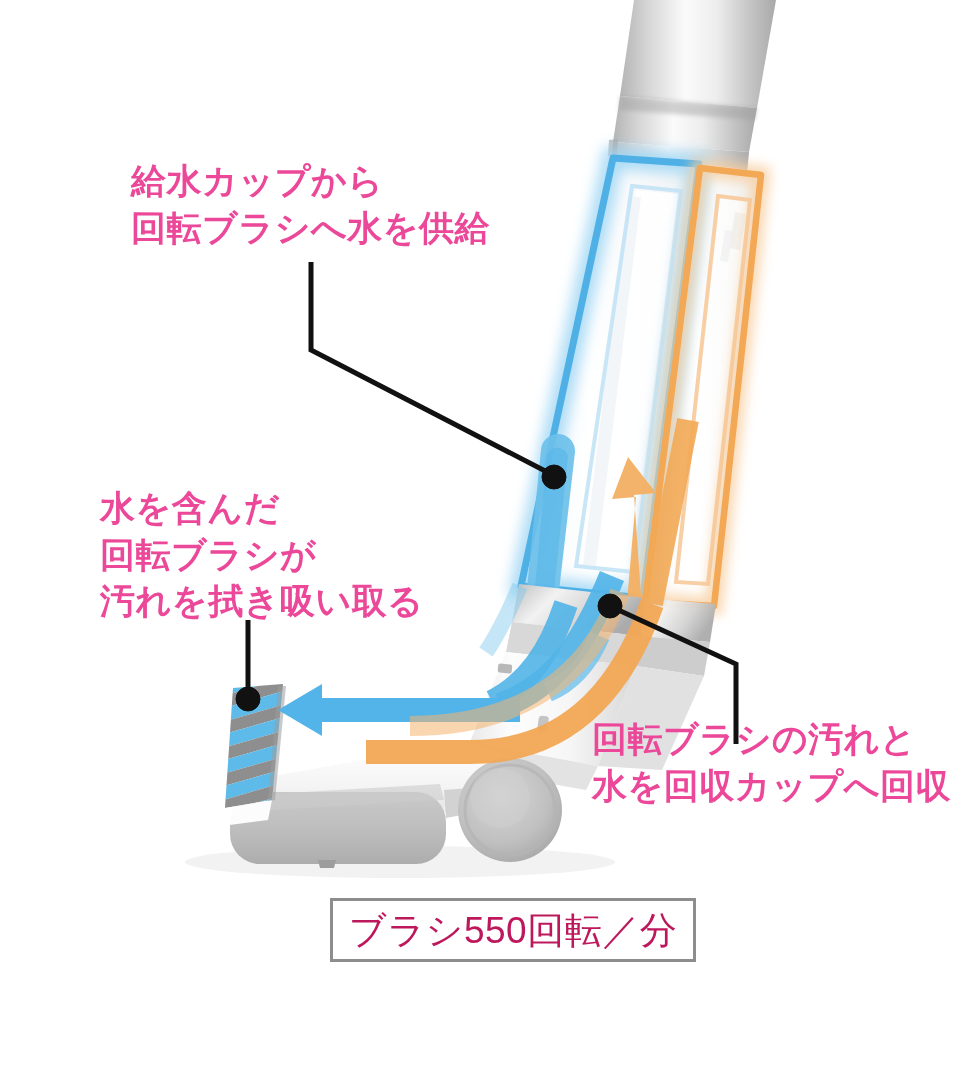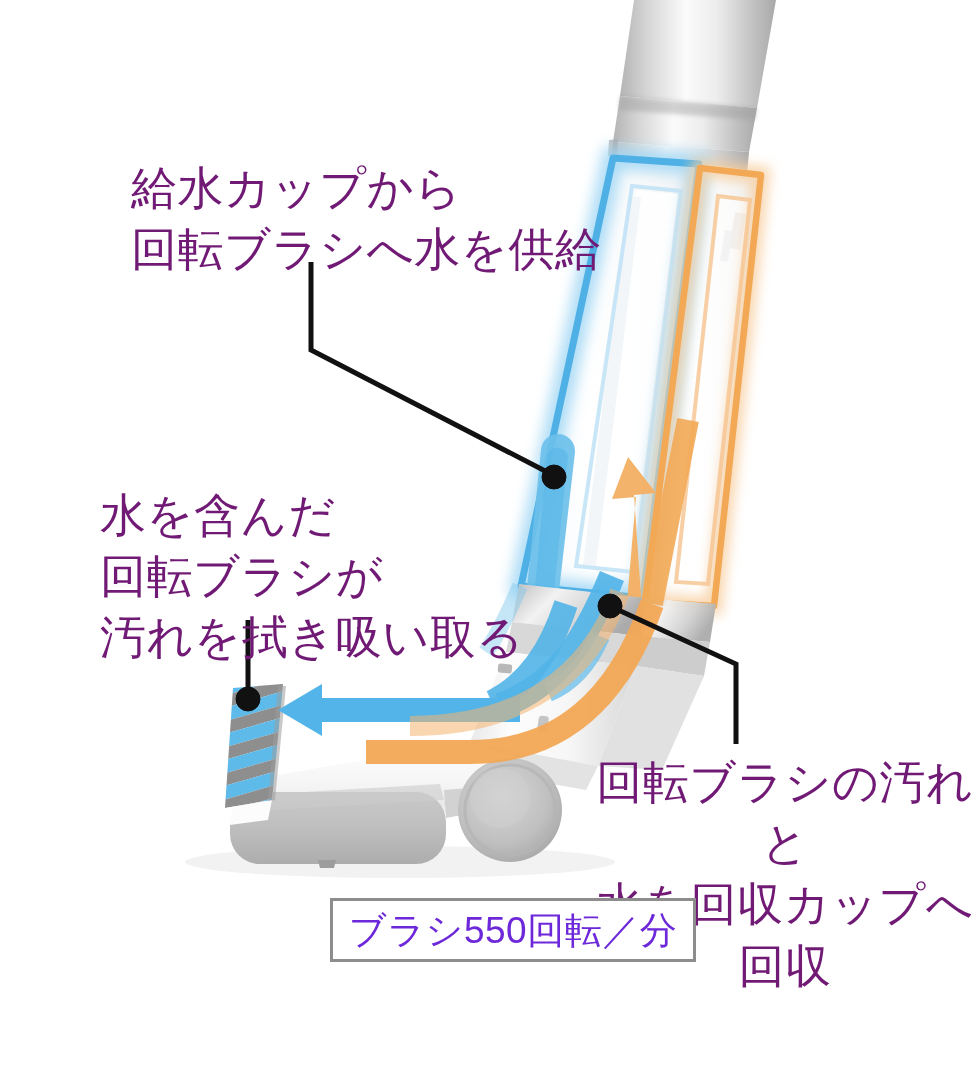--- a/index.html
+++ b/index.html
@@ -21,45 +21,45 @@
   #diagram-svg {
     position: absolute;
     left: 0;
     top: 0;
     width: 978px;
     height: 1080px;
     display: block;
   }
   .callout {
     position: absolute;
-    color: #701a75;
-    font-size: 46px;
+    color: #ec4899;
+    font-size: 35px;
     line-height: 1.33;
     letter-spacing: 0.5px;
     white-space: pre-line;
-    font-weight: 400;
+    font-weight: 700;
   }
   #callout-supply  { left: 131px; top: 158px; }
   #callout-wipe    { left: 100px; top: 466px; margin-top: 19px; }
-  #callout-recover { left: 592px; top: 752px; text-align: center; }
+  #callout-recover { left: 592px; top: 716px; }
   #spec-box {
     position: absolute;
     left: 330px;
     top: 898px;
     width: 366px;
     height: 64px;
     border: 3px solid #8d8d8d;
     background: #ffffff;
     box-sizing: border-box;
     display: flex;
     align-items: center;
     justify-content: center;
   }
   #spec-box-label {
-    color: #6d28d9;
+    color: #be185d;
     font-size: 37px;
     letter-spacing: 0.5px;
     line-height: 1;
     white-space: nowrap;
   }
 </style>
 </head>
 <body>
 
 <div id="stage">

